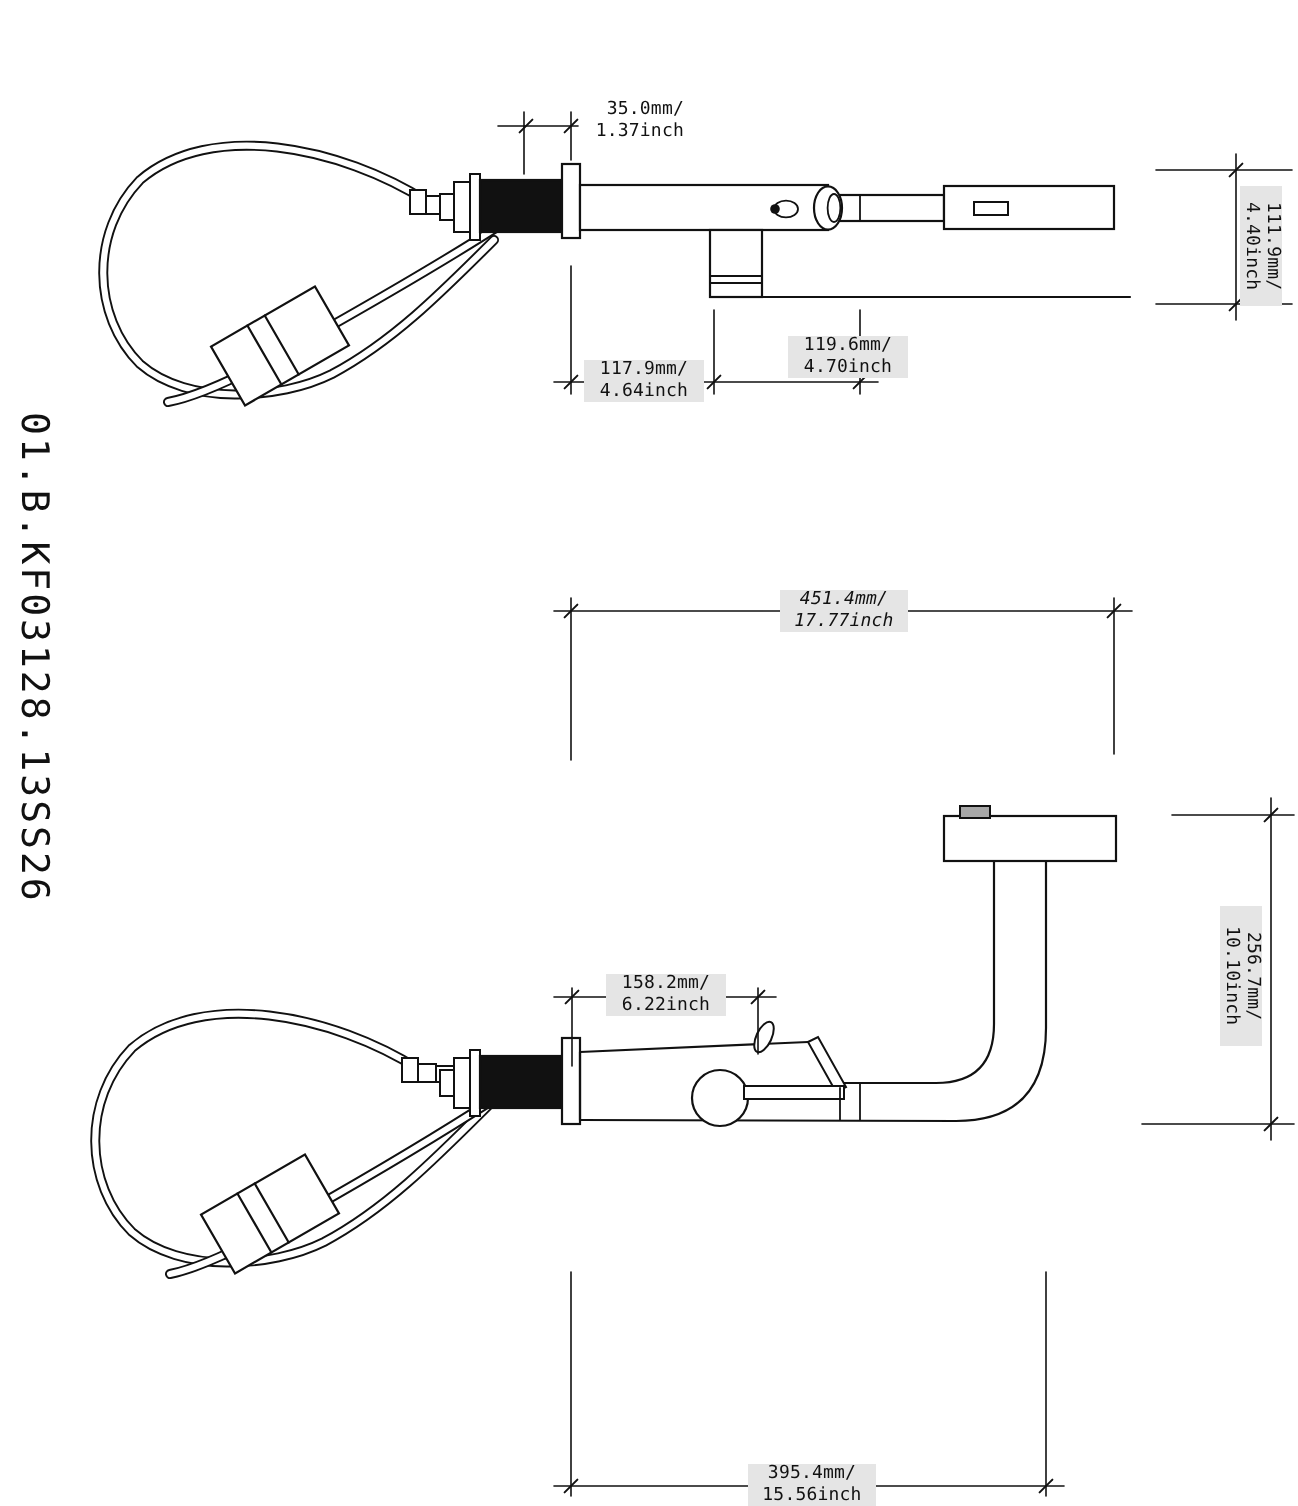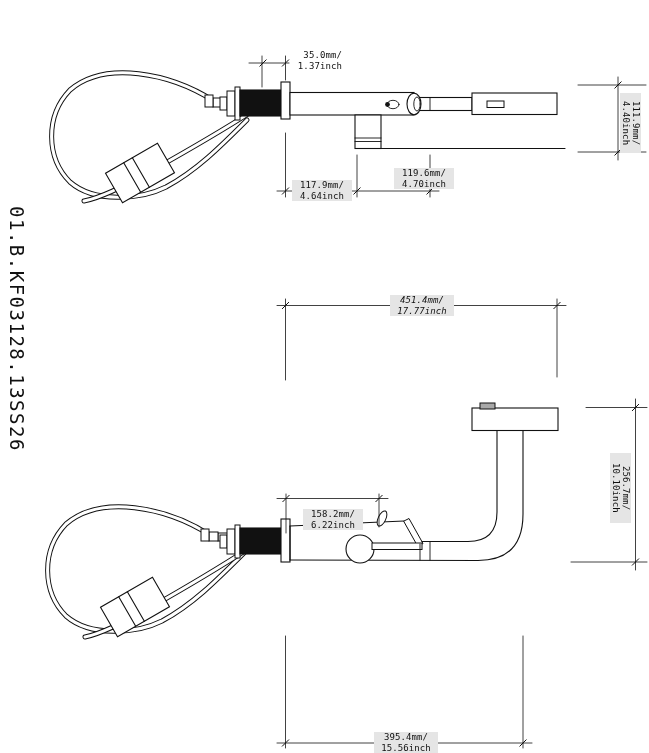--- a/index.html
+++ b/index.html
@@ -218,21 +218,21 @@
   <div class="dim-label vert" style="left:620px;top:93px;height:58px;">
     <div>111.9mm/</div>
     <div>4.40inch</div>
   </div>
 
   <div class="dim-label" style="left:390px;top:295px;width:62px;font-style:italic;">
     <div>451.4mm/</div>
     <div>17.77inch</div>
   </div>
 
-  <div class="dim-label" style="left:303px;top:509px;width:58px;">
+  <div class="dim-label" style="left:303px;top:487px;width:58px;">
     <div>158.2mm/</div>
     <div>6.22inch</div>
   </div>
 
   <div class="dim-label vert" style="left:610px;top:453px;height:68px;">
     <div>256.7mm/</div>
     <div>10.10inch</div>
   </div>
 
   <div class="dim-label" style="left:374px;top:732px;width:62px;">

